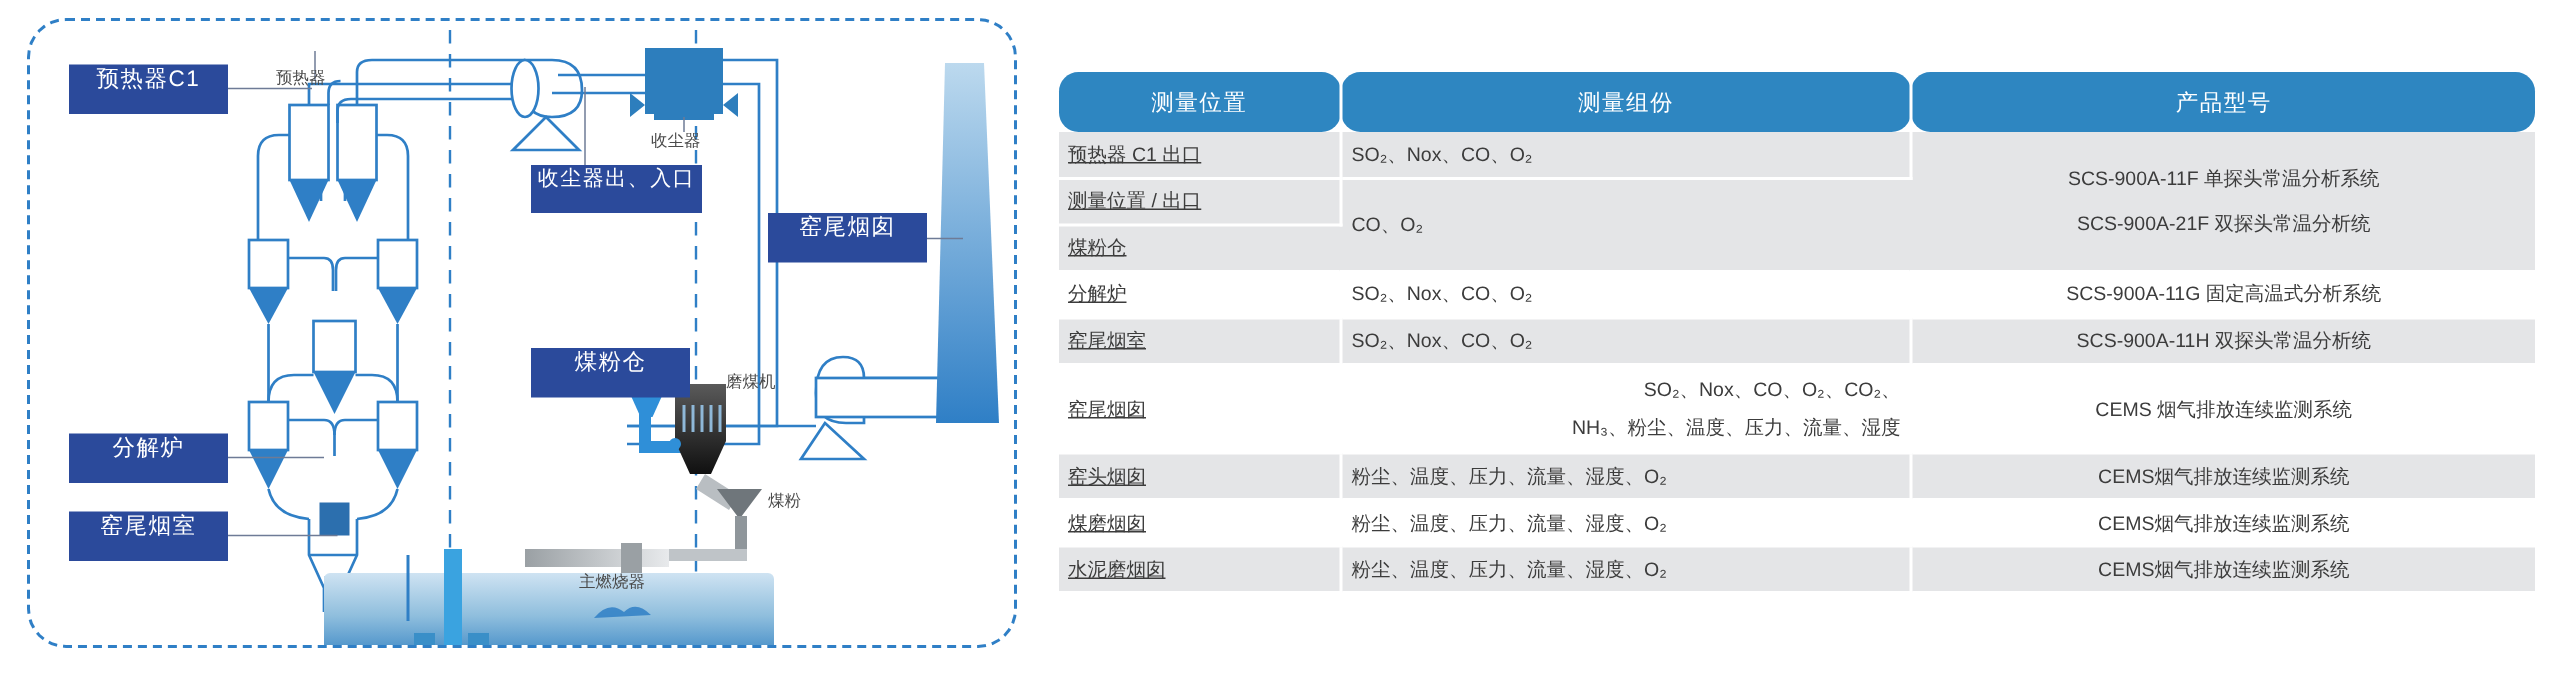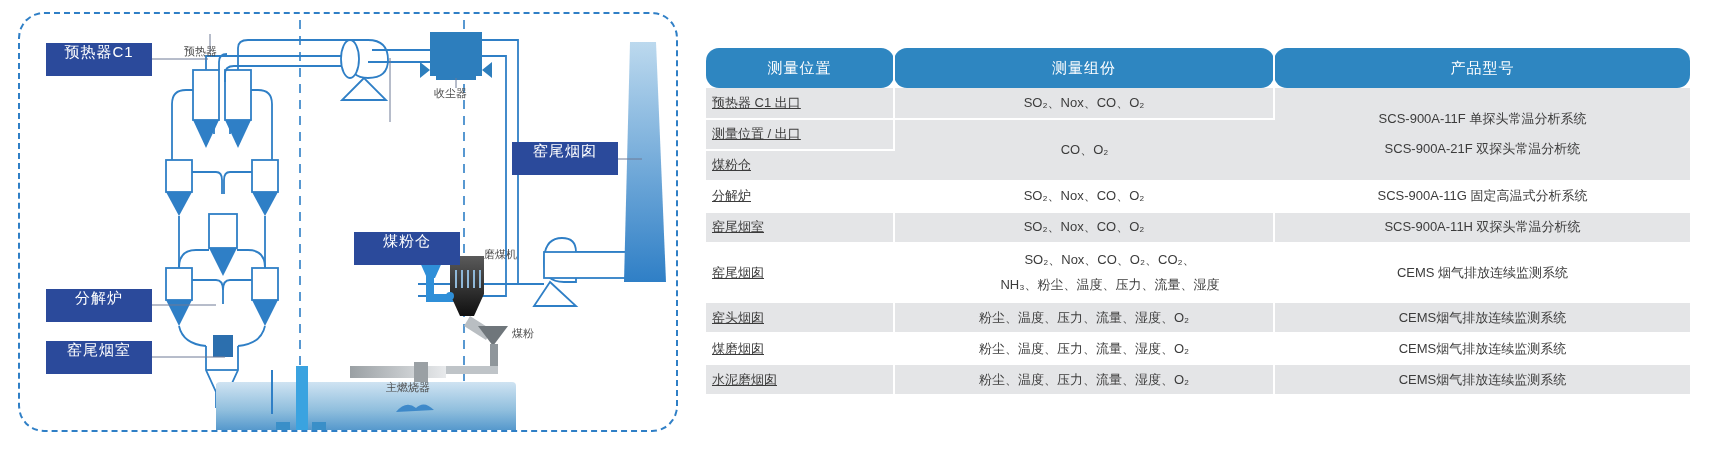--- a/index.html
+++ b/index.html
@@ -60,21 +60,21 @@
     color:#3c3c3c;
     height:31px;
     padding:4px 6px;
     border-right:2px solid #ffffff;
     border-bottom:2px solid #ffffff;
     box-sizing:border-box;
     line-height:1.55;
   }
   tbody td:last-child{border-right:none;}
   td.loc{text-align:left;text-decoration:underline;}
-  td.comp{text-align:center;}
+  td.comp{}
   td.prod{text-align:center;}
   tr.shade td{background:#e4e5e7;}
   tr.plain td{background:#ffffff;}
   td.sh{background:#e4e5e7 !important;}
   .two-line{line-height:1.9;}
 </style>
 </head>
 <body>
 
 <div class="page">
@@ -231,20 +231,23 @@
         <line x1="132" y1="291" x2="196" y2="291"></line>
         <line x1="132" y1="343" x2="205" y2="343"></line>
         <line x1="564" y1="145" x2="622" y2="145"></line>
       </g>
     </svg>
 
     <div class="tag" style="left:26px;top:29px;width:106px;height:33px;">
       <span>预热器C1</span>
     </div>
 
+    <div class="tag" style="left:334px;top:96px;width:114px;height:32px;font-size:14px;">
+      <span>收尘器出、入口</span>
+    </div>
 
     <div class="tag" style="left:492px;top:128px;width:106px;height:33px;">
       <span>窑尾烟囱</span>
     </div>
 
     <div class="tag" style="left:334px;top:218px;width:106px;height:33px;">
       <span>煤粉仓</span>
     </div>
 
     <div class="tag" style="left:26px;top:275px;width:106px;height:33px;">
@@ -304,21 +307,21 @@
         </tr>
 
         <tr class="shade">
           <td class="loc">窑尾烟室</td>
           <td class="comp">SO₂、Nox、CO、O₂</td>
           <td class="prod">SCS-900A-11H 双探头常温分析统</td>
         </tr>
 
         <tr class="plain">
           <td class="loc">窑尾烟囱</td>
-          <td class="comp two-line" style="text-align:center;padding-left:58px;">
+          <td class="comp two-line" style="text-align:right;padding-left:58px;">
             <div>SO₂、Nox、CO、O₂、CO₂、</div>
             <div>NH₃、粉尘、温度、压力、流量、湿度</div>
           </td>
           <td class="prod">CEMS 烟气排放连续监测系统</td>
         </tr>
 
         <tr class="shade">
           <td class="loc">窑头烟囱</td>
           <td class="comp">粉尘、温度、压力、流量、湿度、O₂</td>
           <td class="prod">CEMS烟气排放连续监测系统</td>

